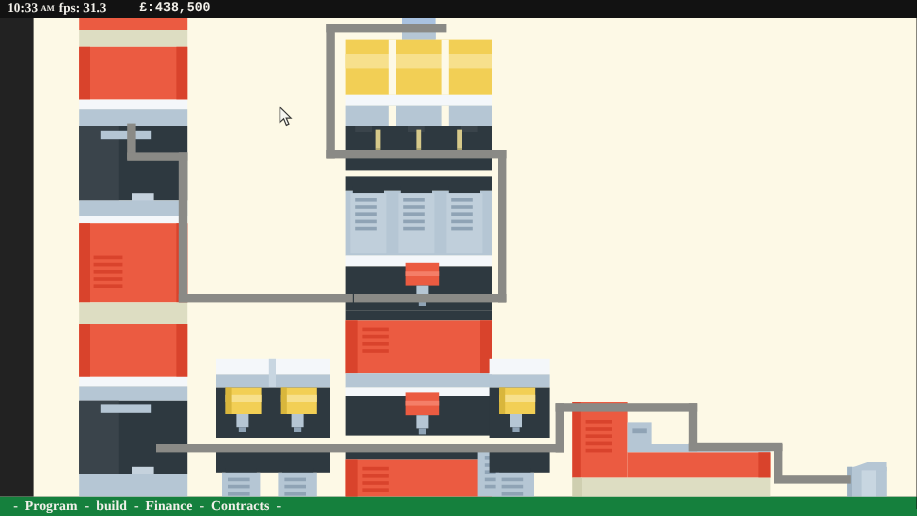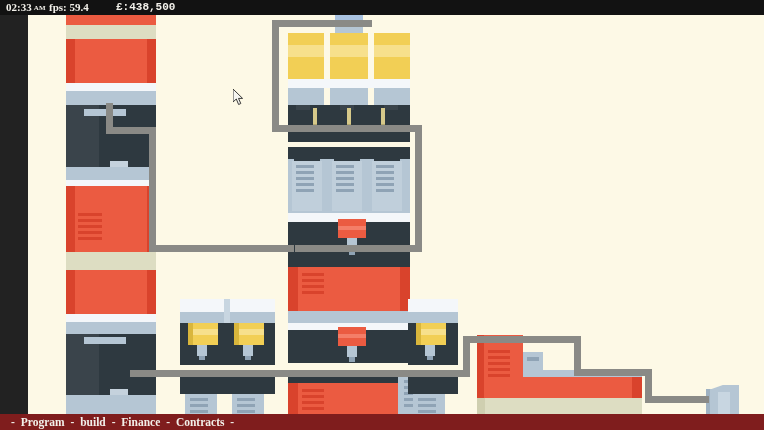--- a/index.html
+++ b/index.html
@@ -41,21 +41,21 @@
     letter-spacing: 0.2px;
   }
   #hud-fps { left: 49px; }
   #hud-money { left: 116px; font-family: Liberation Mono, monospace; }
 
   
   #bottombar {
     position: absolute;
     left: 0; top: 414px;
     width: 764px; height: 16px;
-    background: #7f1d1d;
+    background: #15803d;
     z-index: 50;
     color: #f2f0ea;
     font-family: "Liberation Serif", serif;
     font-weight: bold;
     font-size: 11.5px;
     line-height: 16px;
     white-space: nowrap;
   }
   #bottombar .menu-wrap { position: absolute; left: 8px; top: 0; }
   #bottombar .menu-sep { padding: 0 3px; }
@@ -90,22 +90,22 @@
     pointer-events: none;
     z-index: 40;
   }
 </style>
 </head>
 <body>
 
 <div id="app">
 
   <div id="topbar">
-    <span class="hud-item" id="hud-clock"><span>02:33</span><span id="hud-ampm">AM</span></span>
-    <span class="hud-item" id="hud-fps">fps: 59.4</span>
+    <span class="hud-item" id="hud-clock"><span>10:33</span><span id="hud-ampm">AM</span></span>
+    <span class="hud-item" id="hud-fps">fps: 31.3</span>
     <span class="hud-item" id="hud-money">£:438,500</span>
   </div>
 
   <div id="playfield">
 
     <div id="left-gutter"></div>
 
     <div class="blk" style="left:66px; top:0px; width:90px; height:399px;">
 
       <div class="blk" style="left:0;top:0;width:90px;height:10px;background:#eb5b41;"></div>

